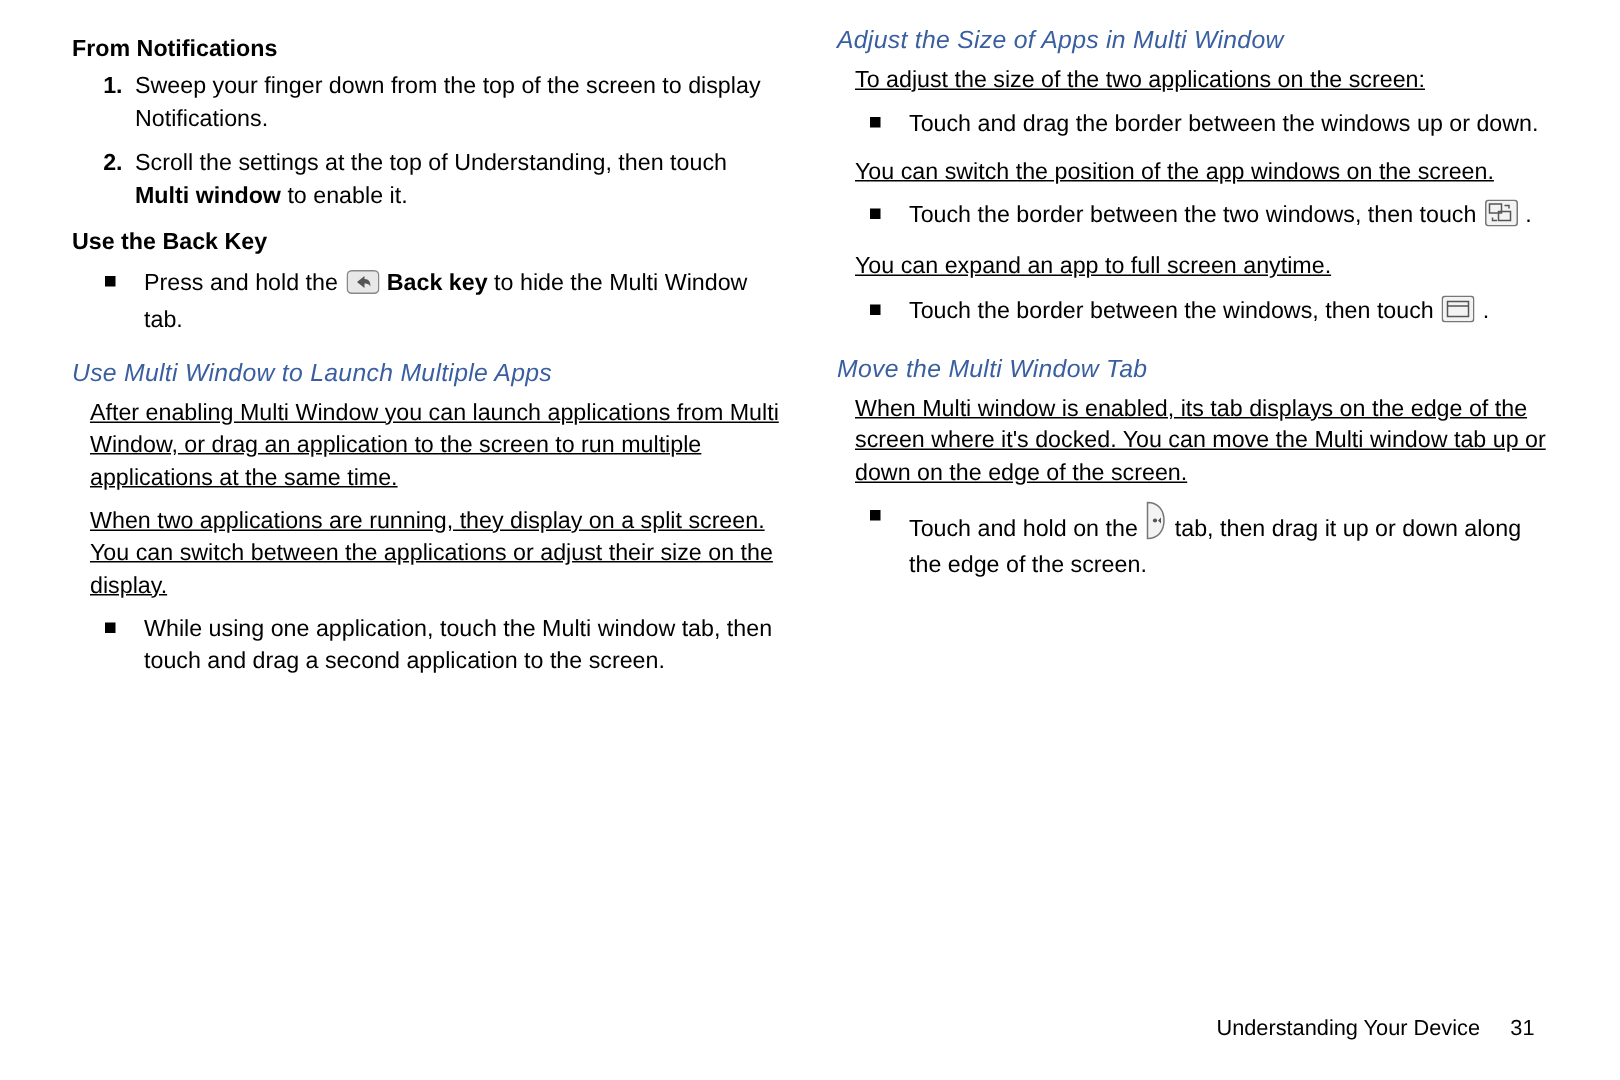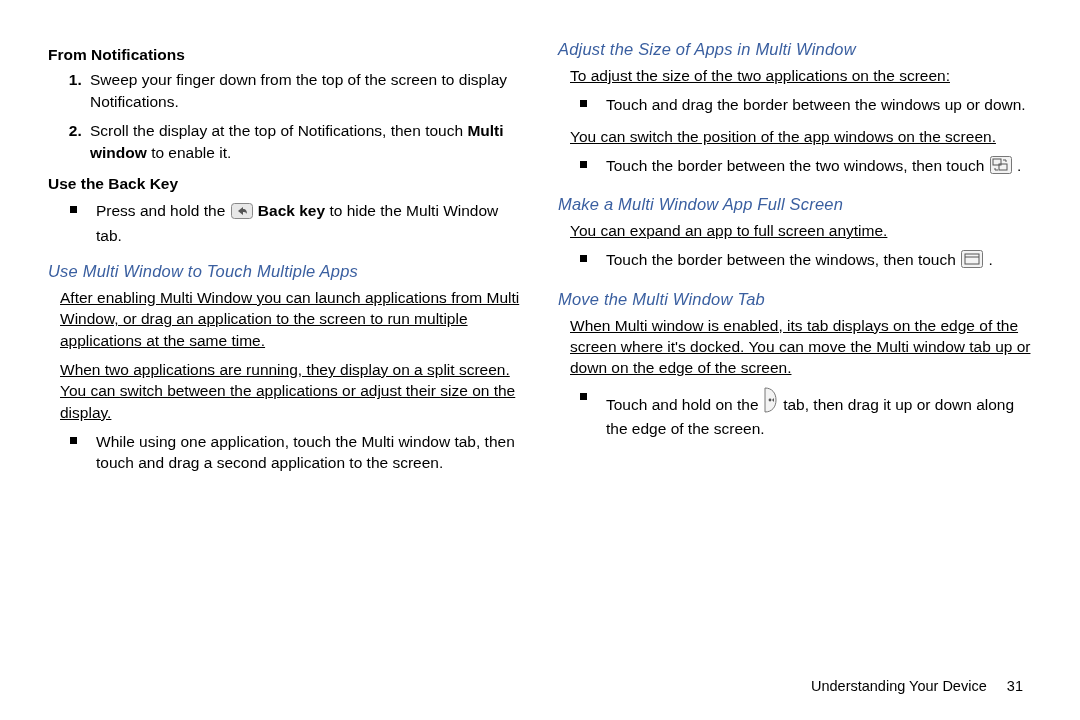--- a/index.html
+++ b/index.html
@@ -6,21 +6,21 @@
     margin: 0;
     padding: 0;
     width: 1080px;
     height: 720px;
     background: #fff;
     font-family: Arial, Helvetica, sans-serif;
     color: #000;
   }
   .page {
     box-sizing: border-box;
-    padding: 38px 48px 30px 48px;
+    padding: 16px 48px 30px 48px;
     display: flex;
     gap: 36px;
     height: 100%;
     position: relative;
   }
   .col {
     flex: 1;
     font-size: 15.5px;
     line-height: 1.38;
   }
@@ -91,35 +91,35 @@
 <div class="page">
 
   <div class="col">
 
     <div class="h4">From Notifications</div>
     <ol class="num">
       <li>
         <span>Sweep your finger down from the top of the screen to display Notifications.</span>
       </li>
       <li>
-        <span>Scroll the display at the top of Notifications, then touch </span><span class="bold">Multi window</span><span> to enable it.</span>
+        <span>Scroll the settings at the top of Understanding, then touch </span><span class="bold">Multi window</span><span> to enable it.</span>
       </li>
     </ol>
 
     <div class="h4">Use the Back Key</div>
     <ul class="sq">
       <li>
         <span>Press and hold the </span><span class="icon"><svg width="22" height="16">
               <rect x="0.5" y="0.5" width="21" height="15" rx="3" fill="#e8e8e8" stroke="#888"></rect>
               <path d="M7 8 L12 4 L12 6 C15 6 16 8 16 11 C15 9 13 9 12 9 L12 12 Z" fill="#555"></path>
             </svg></span><span class="bold"> Back key</span><span> to hide the Multi Window tab.</span>
       </li>
     </ul>
 
-    <div class="h3">Use Multi Window to Touch Multiple Apps</div>
+    <div class="h3">Use Multi Window to Launch Multiple Apps</div>
     <p class="body">After enabling Multi Window you can launch applications from Multi Window, or drag an application to the screen to run multiple applications at the same time.</p>
     <p class="body">When two applications are running, they display on a split screen. You can switch between the applications or adjust their size on the display.</p>
     <ul class="sq">
       <li>
         <span>While using one application, touch the Multi window tab, then touch and drag a second application to the screen.</span>
       </li>
     </ul>
   </div>
 
   <div class="col">
@@ -138,21 +138,20 @@
         <span>Touch the border between the two windows, then touch </span><span class="icon"><svg width="22" height="18">
               <rect x="0.5" y="0.5" width="21" height="17" rx="2" fill="#f3f3f3" stroke="#777"></rect>
               <rect x="3" y="3" width="8" height="6" fill="none" stroke="#555"></rect>
               <rect x="9" y="8" width="8" height="6" fill="none" stroke="#555"></rect>
               <path d="M5 12 L5 14 L8 14" fill="none" stroke="#555"></path>
               <path d="M16 6 L16 4 L13 4" fill="none" stroke="#555"></path>
             </svg></span><span> .</span>
       </li>
     </ul>
 
-    <div class="h3">Make a Multi Window App Full Screen</div>
     <p class="body">You can expand an app to full screen anytime.</p>
     <ul class="sq">
       <li>
         <span>Touch the border between the windows, then touch </span><span class="icon"><svg width="22" height="18">
               <rect x="0.5" y="0.5" width="21" height="17" rx="2" fill="#f3f3f3" stroke="#777"></rect>
               <rect x="4" y="4" width="14" height="10" fill="none" stroke="#555"></rect>
               <line x1="4" y1="7" x2="18" y2="7" stroke="#555"></line>
             </svg></span><span> .</span>
       </li>
     </ul>

